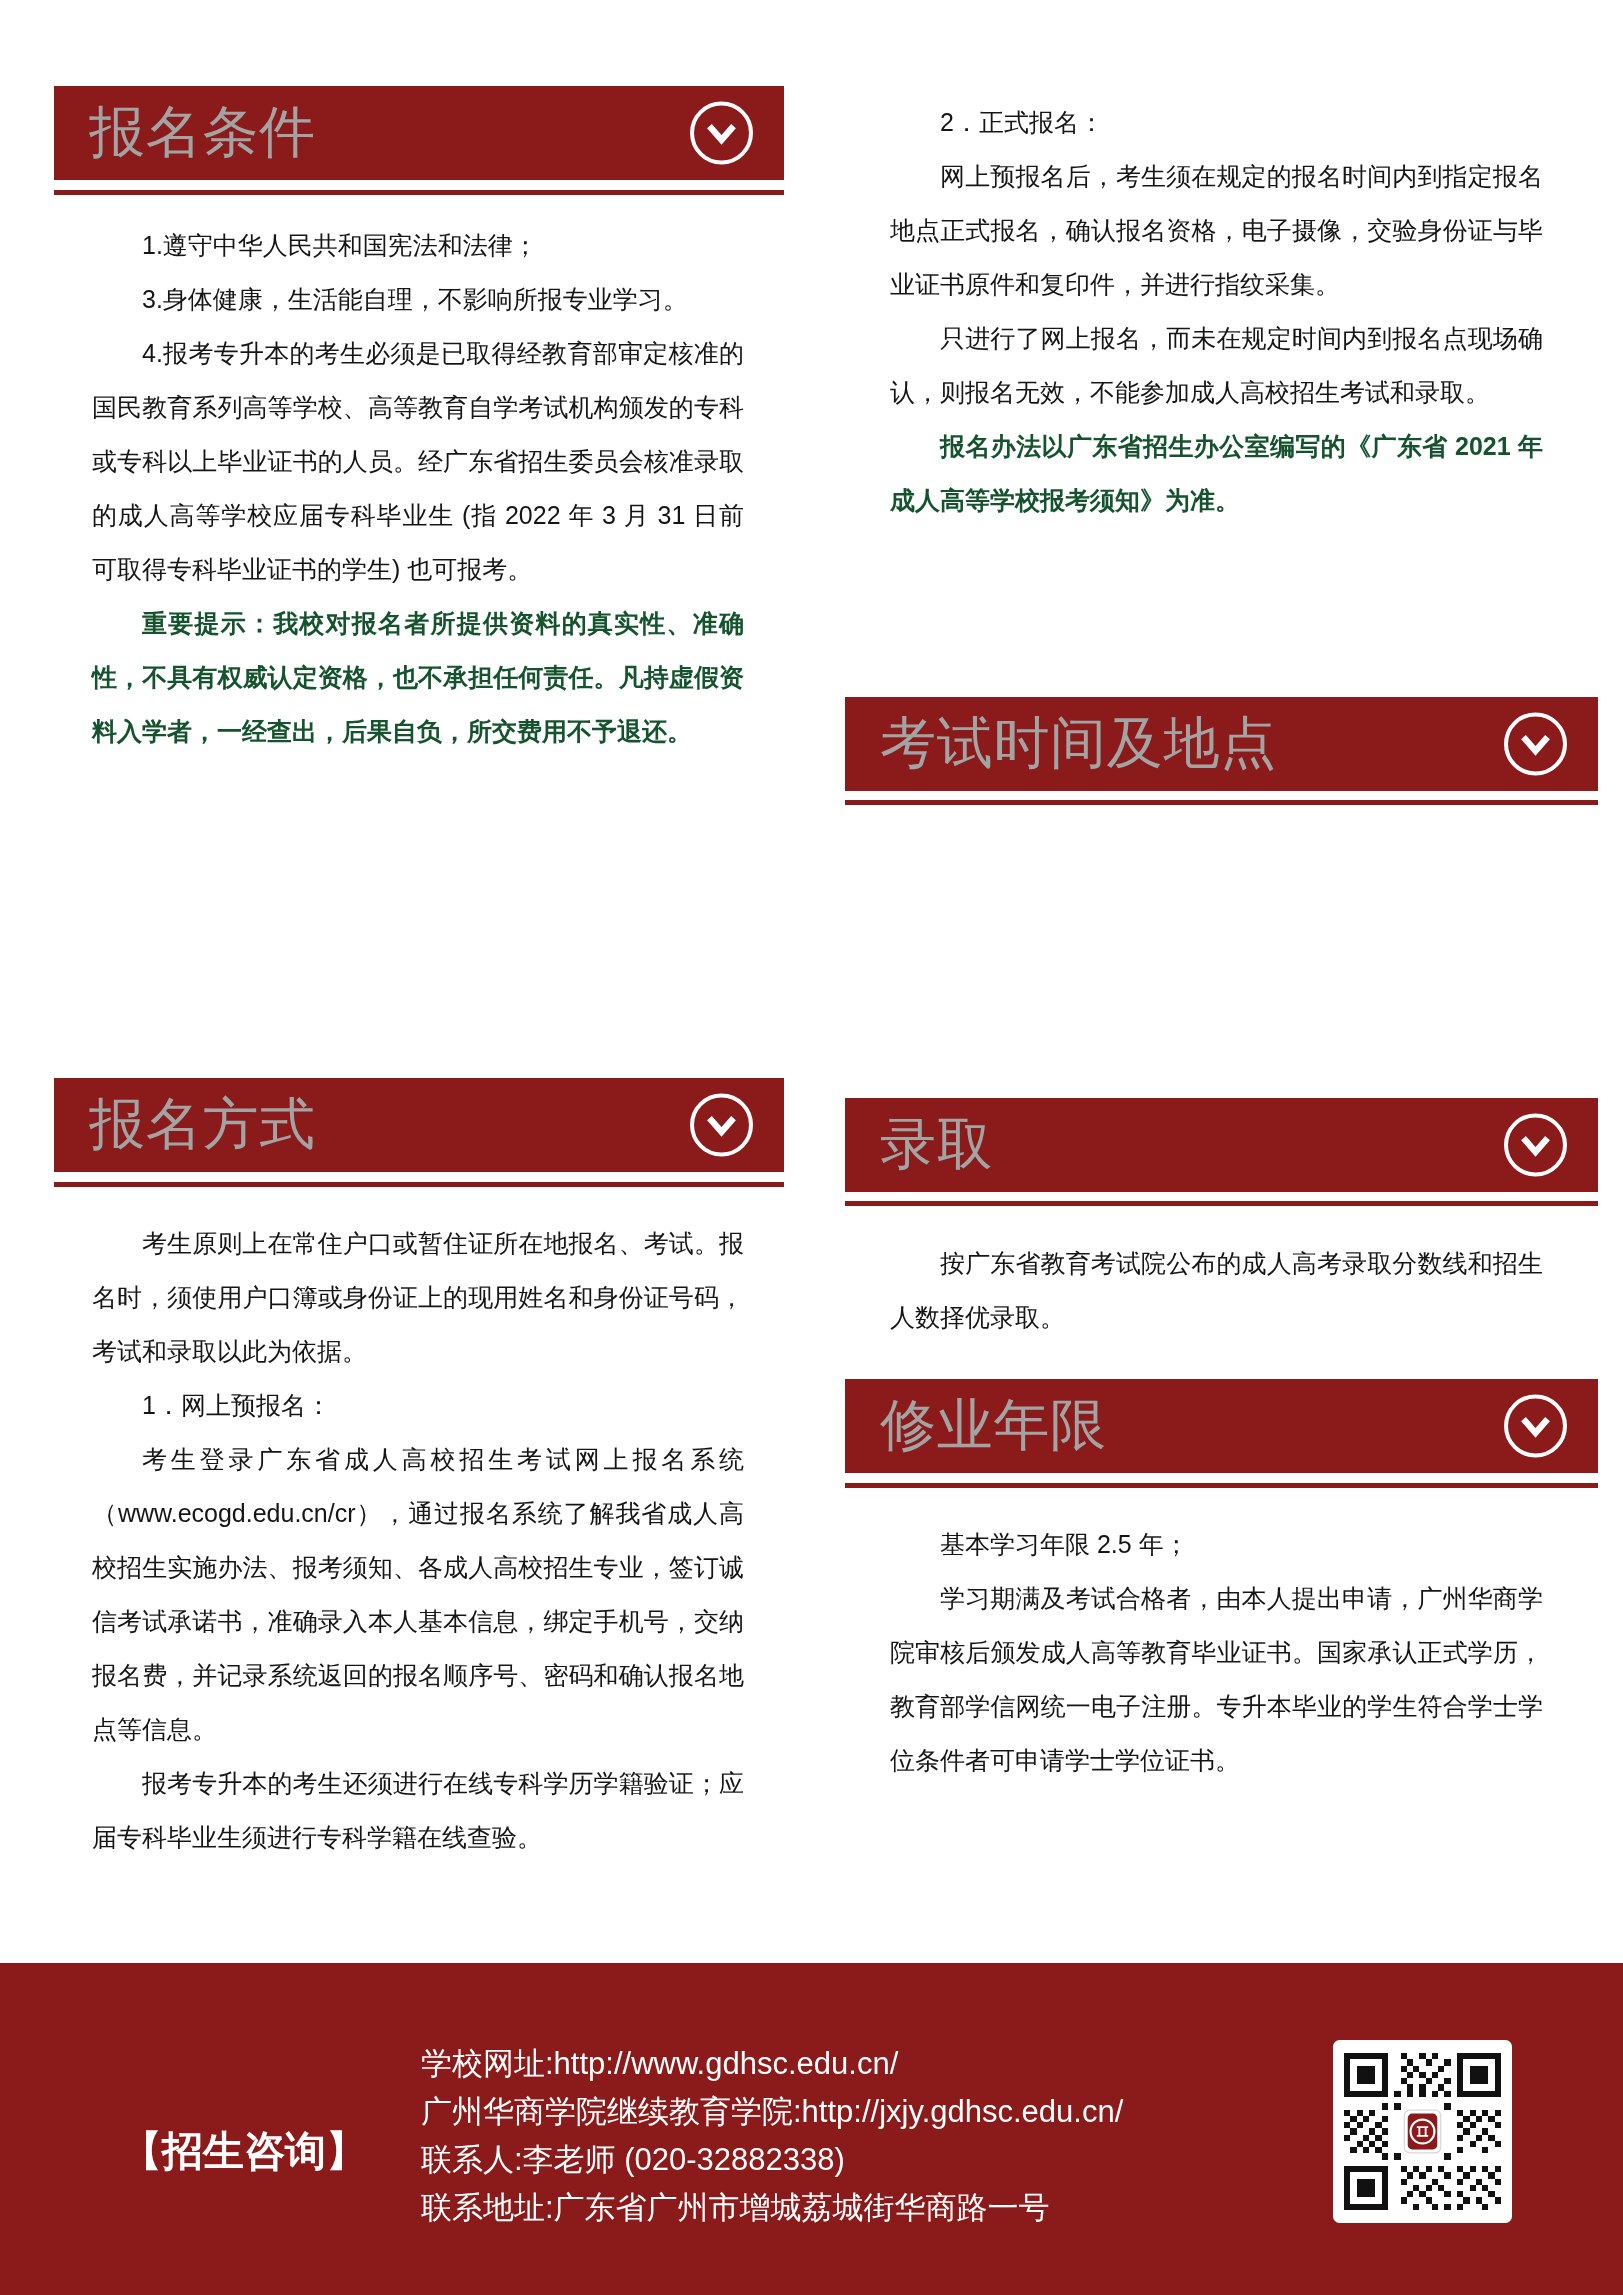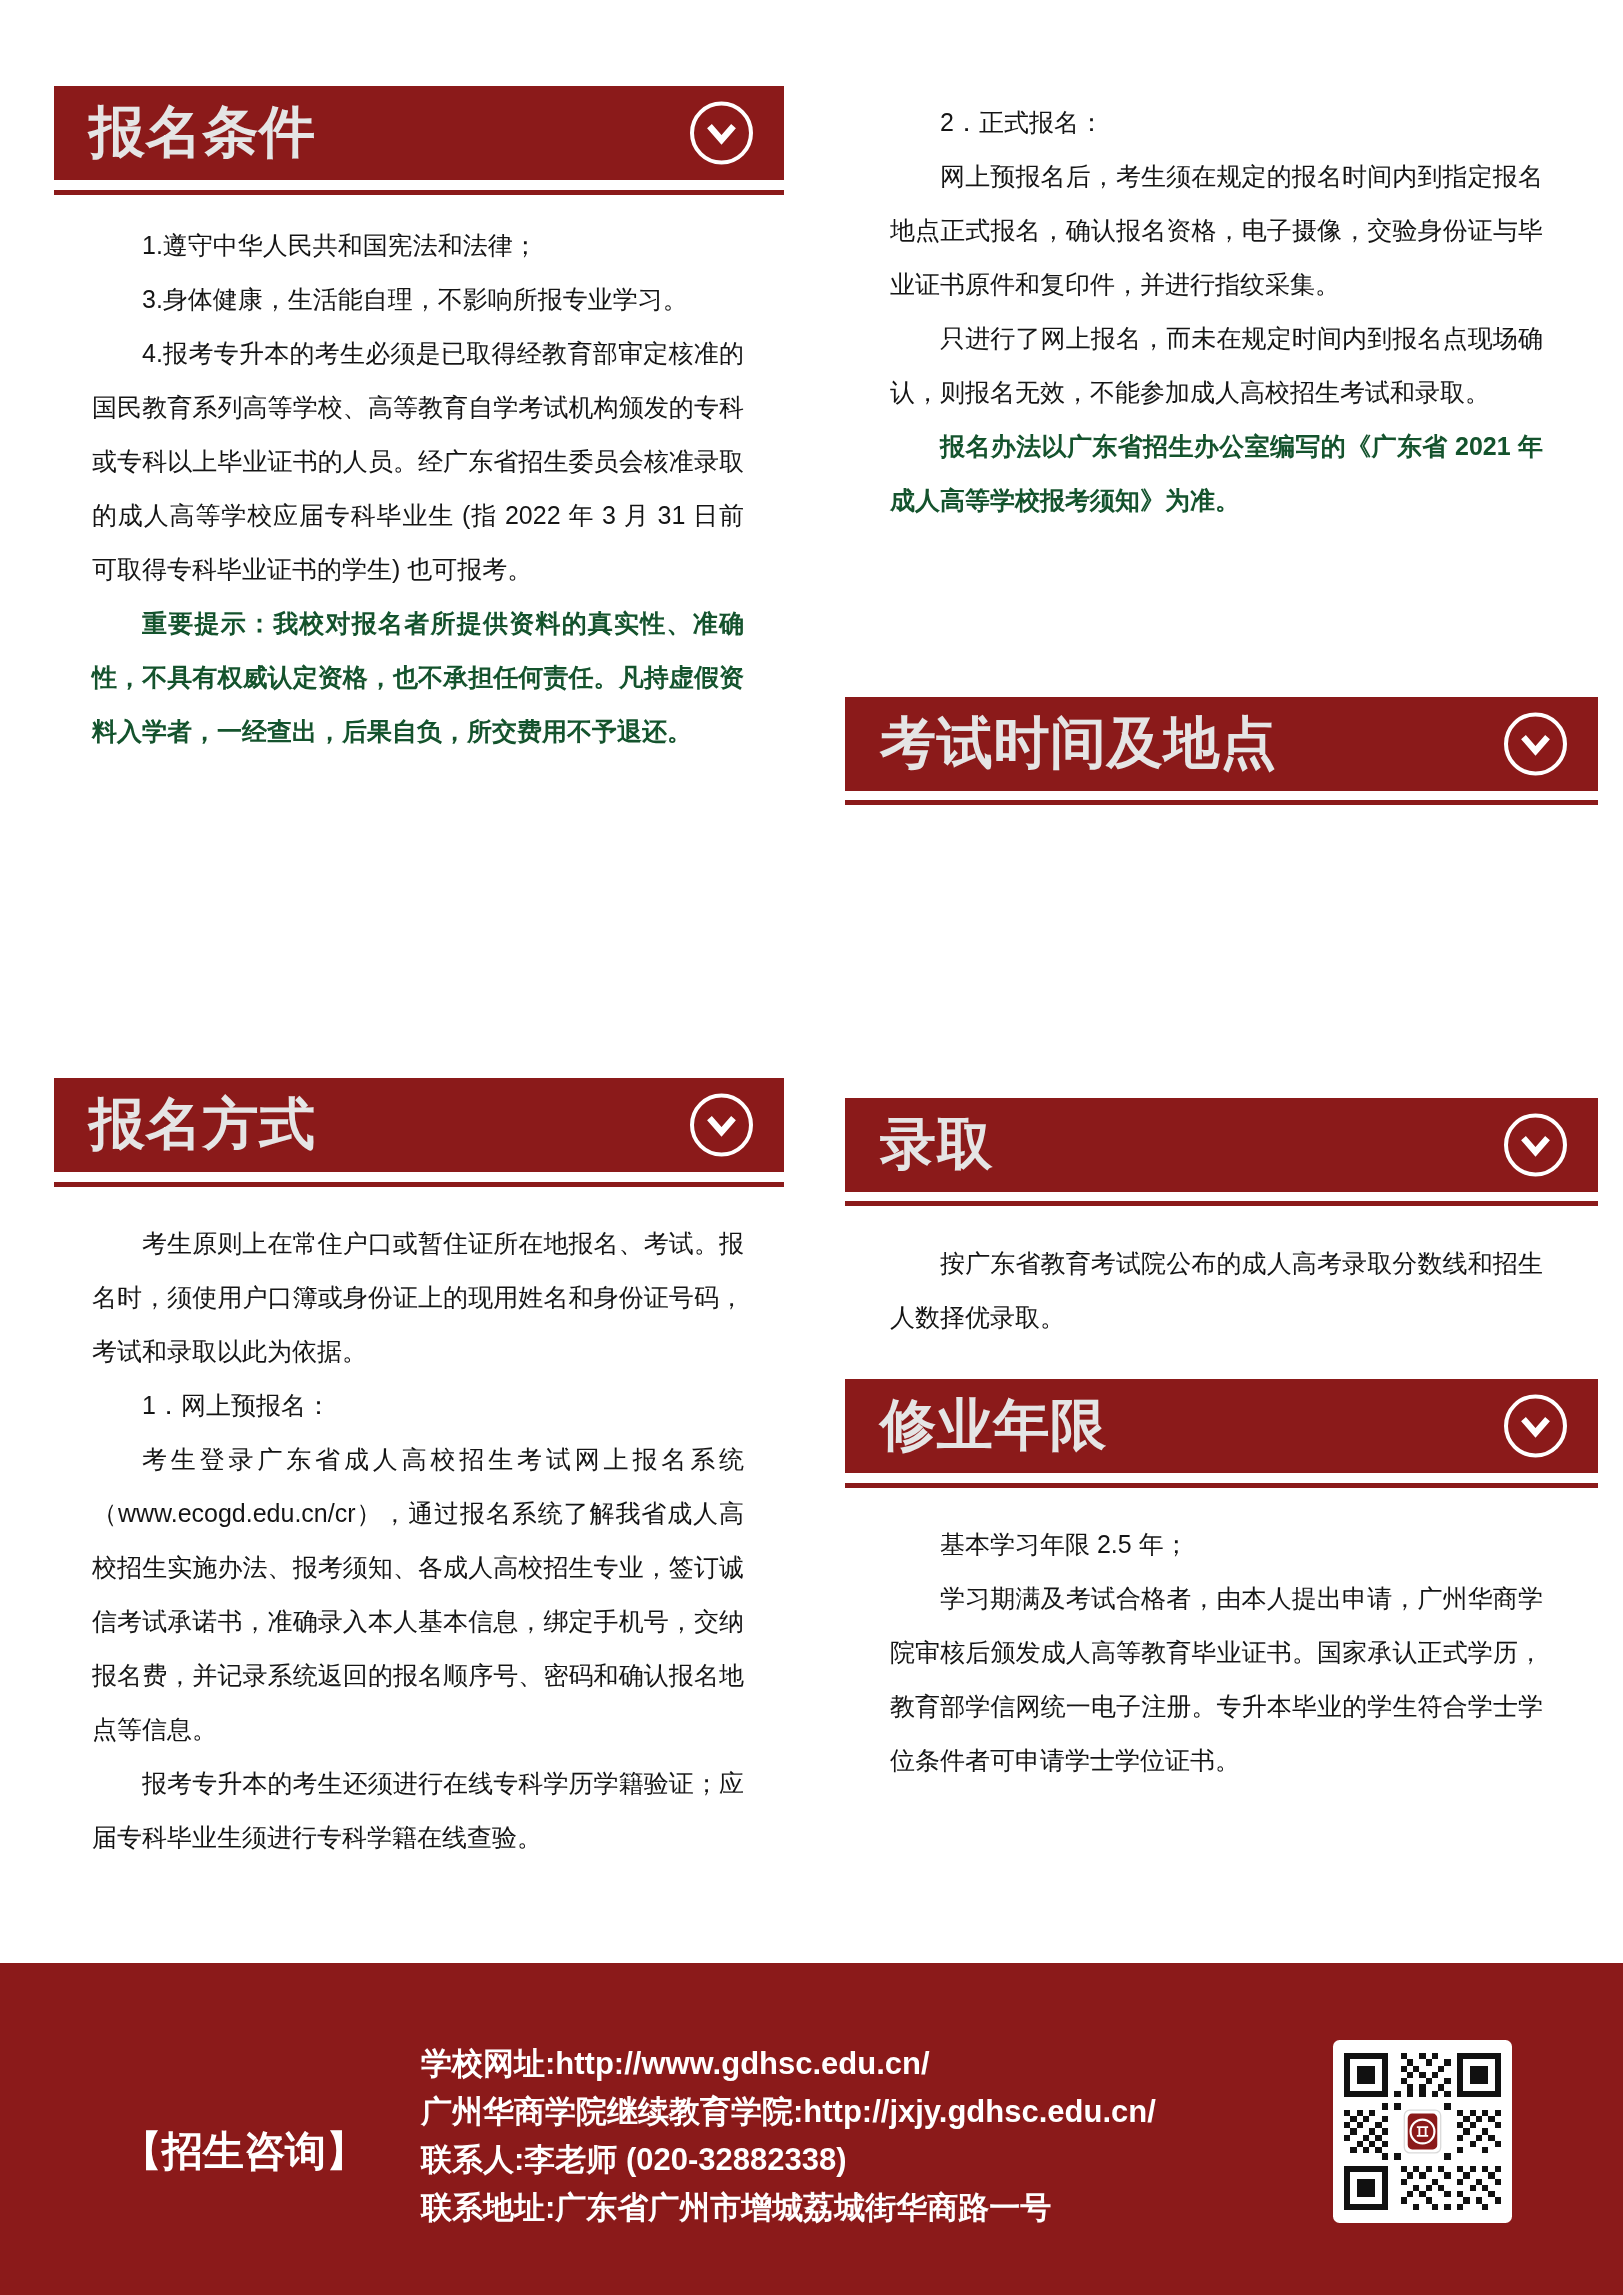--- a/index.html
+++ b/index.html
@@ -9,26 +9,26 @@
     width:1623px; height:2295px;
     background:#ffffff;
     font-family:"Liberation Sans","DejaVu Sans",sans-serif;
     overflow:hidden;
     color:#141414;
   }
   .bar {
     position:absolute;
     height:94px;
     background:#8B1A1A;
-    color:#e5e5e5;
+    color:#a3a3a3;
     display:flex;
     align-items:center;
     padding-left:35px;
     font-size:56px;
-    font-weight:bold;
+    font-weight:normal;
     letter-spacing:0.7px;
   }
   .chev {
     position:absolute;
     right:31px; top:50%;
     transform:translateY(-50%);
     width:63px; height:63px;
     border:4.6px solid #ffffff;
     border-radius:50%;
   }
@@ -59,21 +59,21 @@
     position:absolute;
     left:121px; top:153px;
     font-size:41px;
     font-weight:bold;
     margin-top:8px;
   }
   .f-lines {
     position:absolute;
     left:421px; top:77px;
     font-size:31px;
-    font-weight:bold;
+    font-weight:normal;
     line-height:48px;
     white-space:nowrap;
   }
   .qr {
     position:absolute;
     left:1333px; top:77px;
     width:179px; height:183px;
     background:#ffffff;
     border-radius:6.5px;
     padding:11px;

